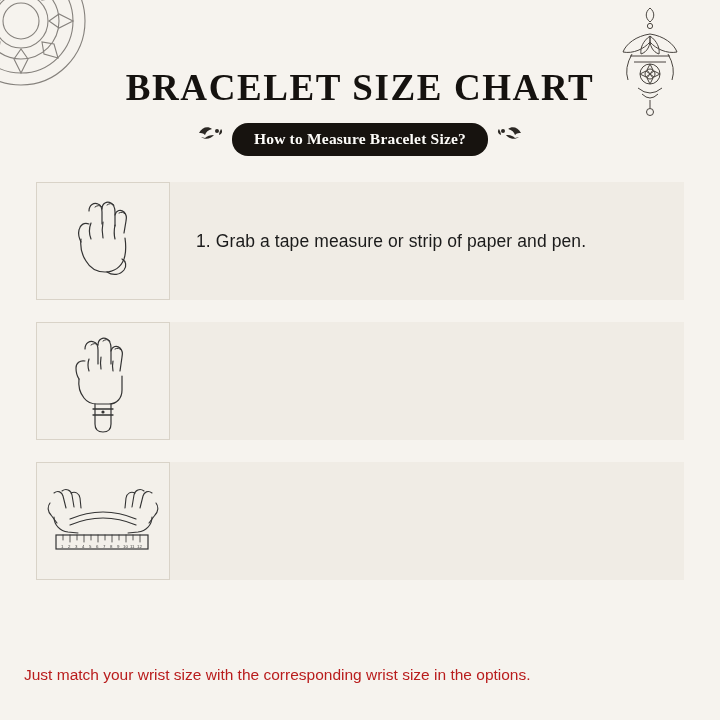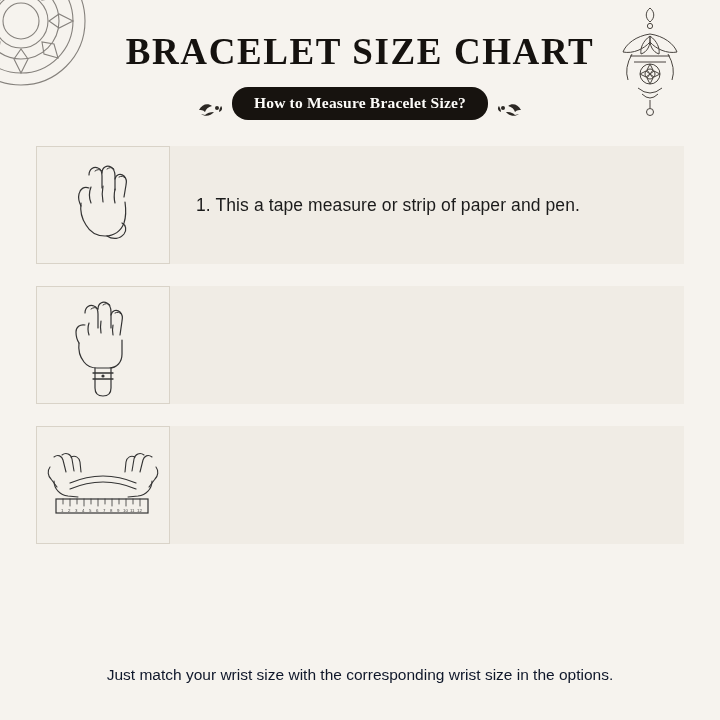--- a/index.html
+++ b/index.html
@@ -32,37 +32,37 @@
     top: 4px;
     right: 28px;
     width: 84px;
     height: 118px;
     opacity: 0.85;
     pointer-events: none;
   }
 
   
   .header {
-    padding-top: 32px;
+    padding-top: 68px;
     text-align: center;
   }
   .main-title {
     font-family: "Liberation Serif", serif;
     font-size: 37px;
     letter-spacing: 1.6px;
     font-weight: 700;
     color: #15120f;
     margin: 0;
     line-height: 1.1;
   }
 
   .subtitle-row {
     margin-top: 14px;
     display: flex;
-    align-items: flex-end;
+    align-items: flex-start;
     justify-content: center;
     gap: 9px;
   }
   .flourish {
     width: 26px;
     height: 20px;
     flex: none;
     opacity: 0.9;
   }
   .subtitle-pill {
@@ -114,23 +114,22 @@
     letter-spacing: 0.1px;
   }
   .step-text .num { white-space: pre; }
 
   
   .footer {
     position: absolute;
     left: 0;
     right: 0;
     bottom: 36px;
-    text-align: center;
     font-size: 15.5px;
-    color: #0f172a;
+    color: #b91c1c;
     padding: 0 24px;
   }
 </style>
 </head>
 <body>
 
 <svg class="mandala" viewBox="0 0 150 150">
   <g fill="none" stroke="#2a2520" stroke-width="1.1">
     <circle cx="75" cy="75" r="18"></circle>
     <circle cx="75" cy="75" r="27"></circle>
@@ -219,21 +218,21 @@
           <path d="M52 33 c-1 5 -1 11 0 16"></path>
           <path d="M64 36 c-1 5 -1 10 0 14"></path>
           <path d="M44 18 q4 -3 7 0" stroke-width="1"></path>
           <path d="M56 16 q4 -3 7 0" stroke-width="1"></path>
           <path d="M68 24 q4 -2 6 1" stroke-width="1"></path>
           <path d="M56 83 c6 4 13 3 17 -2 c3 -4 2 -9 -2 -11"></path>
         </g>
       </svg>
     </div>
     <div class="step-text">
-      <span><span class="num">1. </span><span>This a tape measure or strip of paper and pen.</span></span>
+      <span><span class="num">1. </span><span>Grab a tape measure or strip of paper and pen.</span></span>
     </div>
   </div>
 
   <div class="step">
     <div class="step-figure">
       <svg width="104" height="116" viewBox="0 0 104 116">
         <g fill="none" stroke="#333" stroke-width="1.2" stroke-linecap="round">
           <path d="M34 26 c0 -6 5 -9 9 -7 c3 1 4 4 4 8 v14"></path>
           <path d="M47 22 c0 -6 5 -8 9 -6 c3 2 4 5 4 9 v16"></path>
           <path d="M60 28 c1 -5 6 -6 9 -3 c2 2 3 5 2 9 l-2 14"></path>

